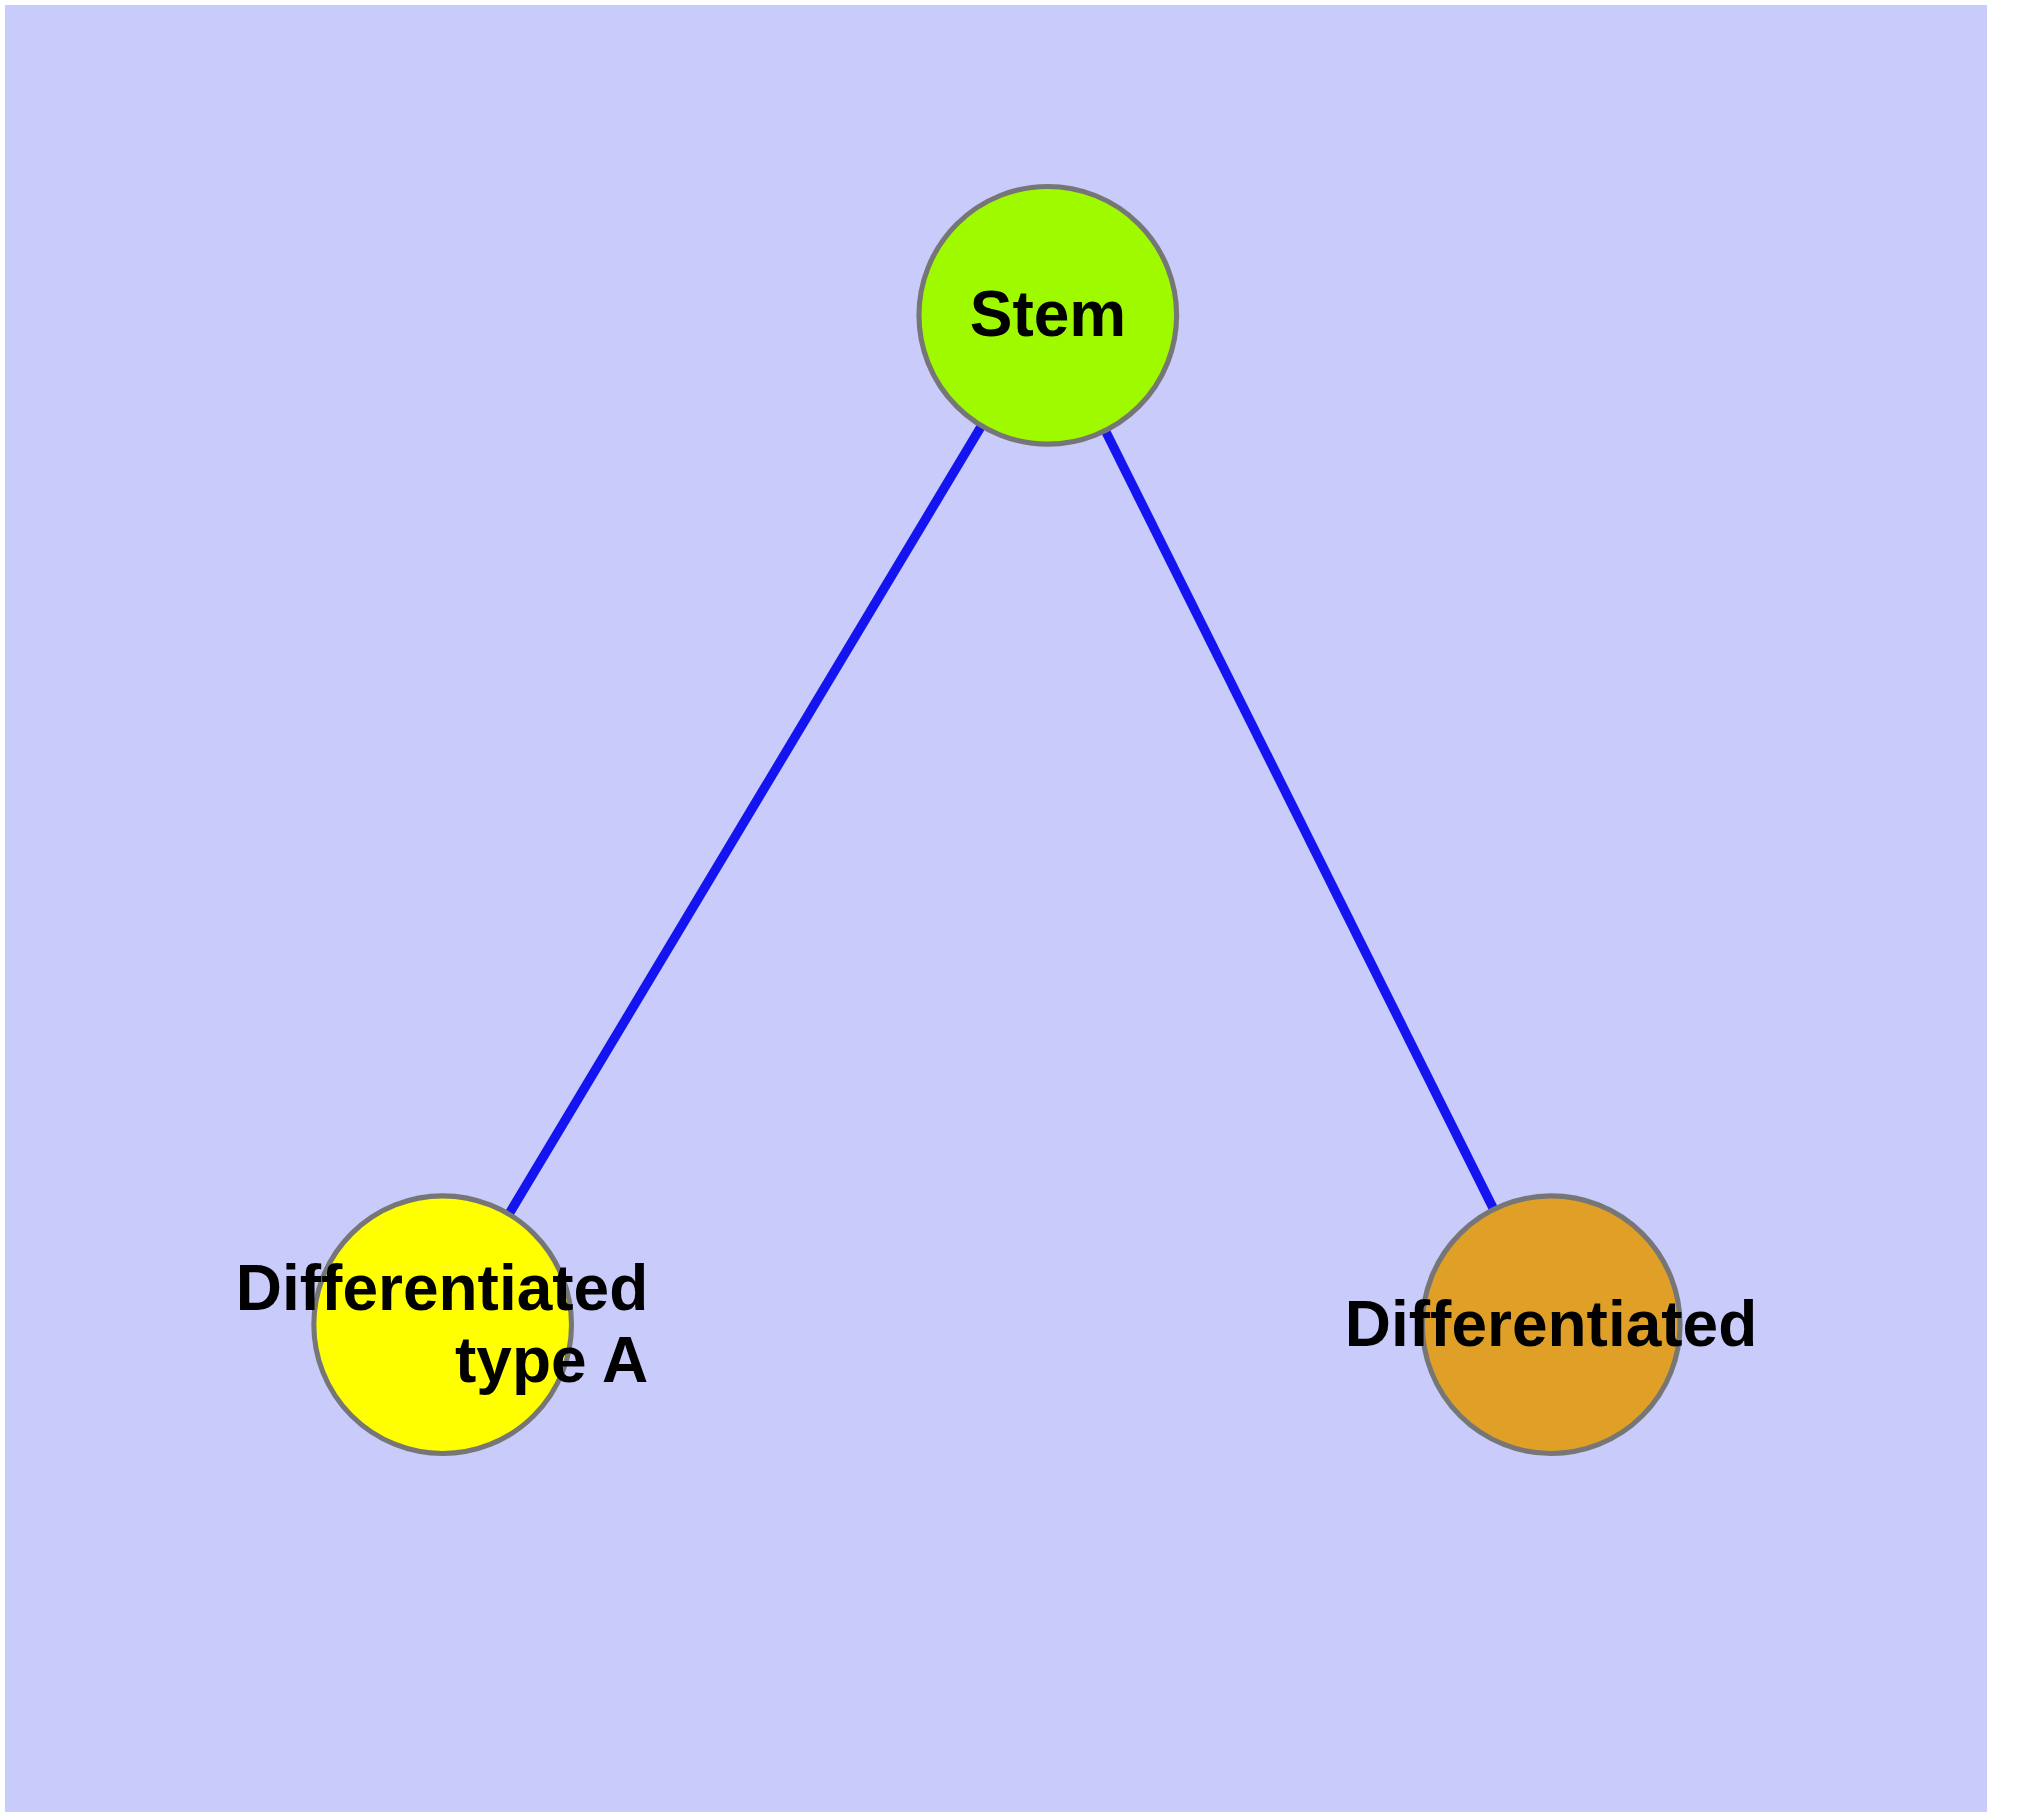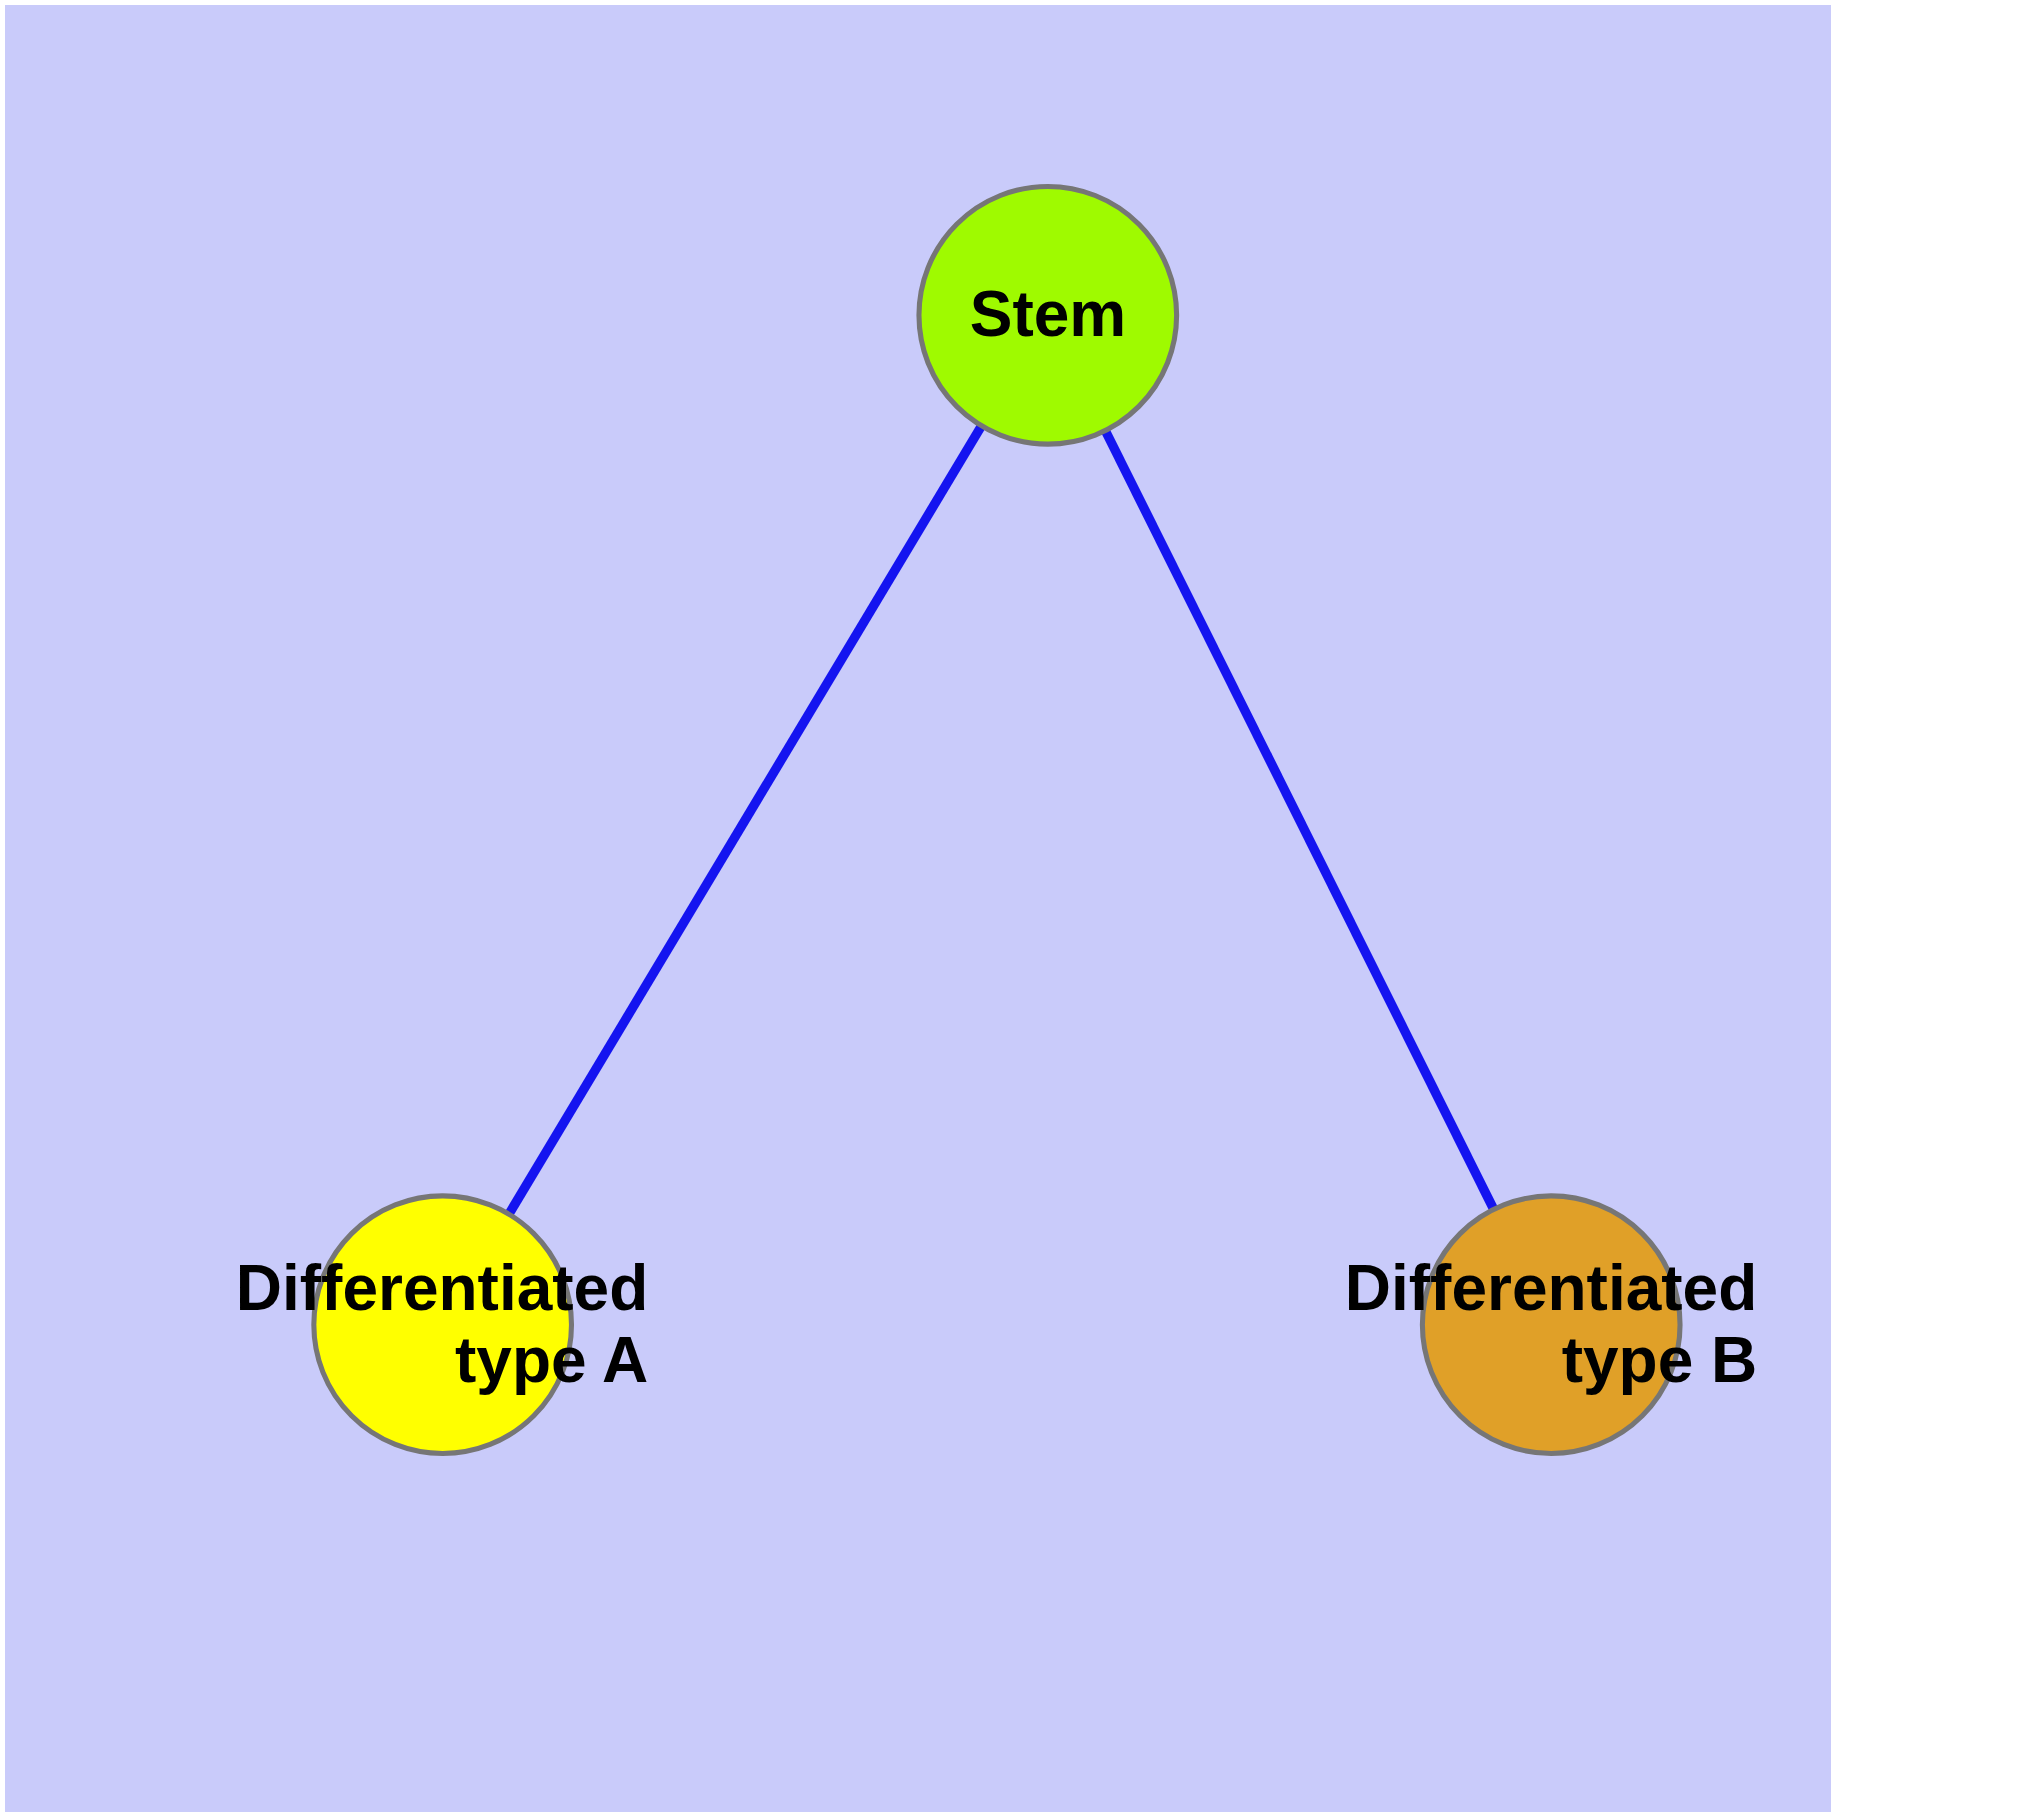--- a/index.html
+++ b/index.html
@@ -2,21 +2,21 @@
 <html style="font-size:13.6px"><head>
 <meta charset="utf-8">
 <style>
   html, body {
     margin: 0;
     padding: 0;
     background: #ffffff;
   }
   #canvas {
     position: relative;
-    width: 1831px;
+    width: 1987px;
     height: 1812px;
     background: #ffffff;
     overflow: hidden;
     font-family: "Liberation Sans", sans-serif;
   }
   #plot-background {
     position: absolute;
     left: 5.1px;
     top: 5.1px;
     width: 2015px;
@@ -70,18 +70,17 @@
   <div id="label-layer">
       <div class="node-label single" style="left: 1048px; top: 315px; font-size: 64px; color: rgb(0, 0, 0);">
         <div>Stem</div>
       </div>
       <div class="node-label two-line" style="left: 442px; top: 1325px; font-size: 64px; color: rgb(0, 0, 0);">
         <div>Differentiated</div>
         <div>type A</div>
       </div>
       <div class="node-label two-line" style="left: 1551px; top: 1325px; font-size: 64px; color: rgb(0, 0, 0);">
         <div>Differentiated</div>
-        <div>type B</div>
       </div>
     </div>
 
 </div>
 
 
 </body></html>

